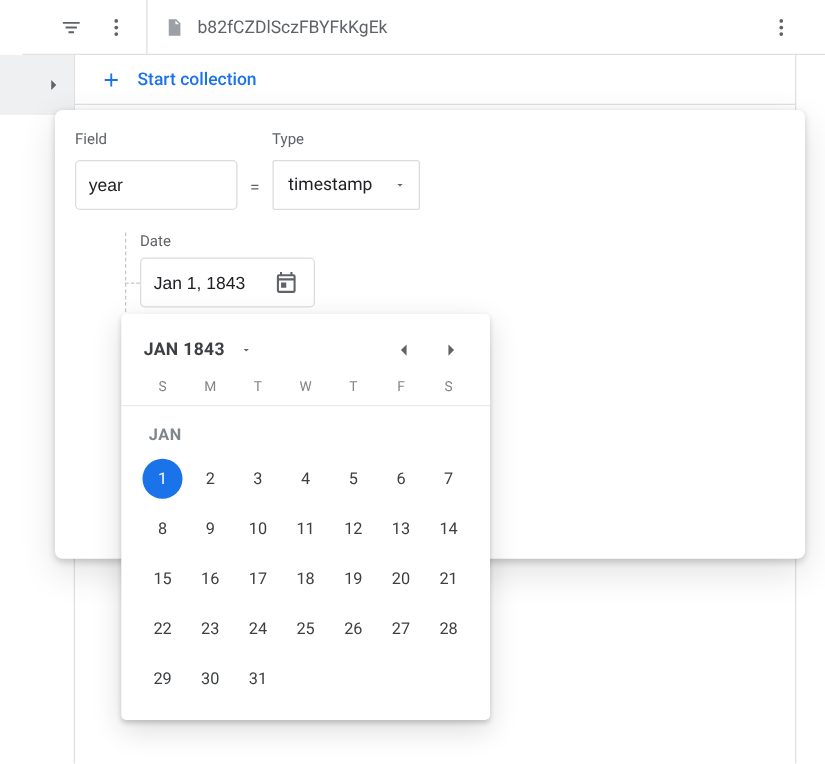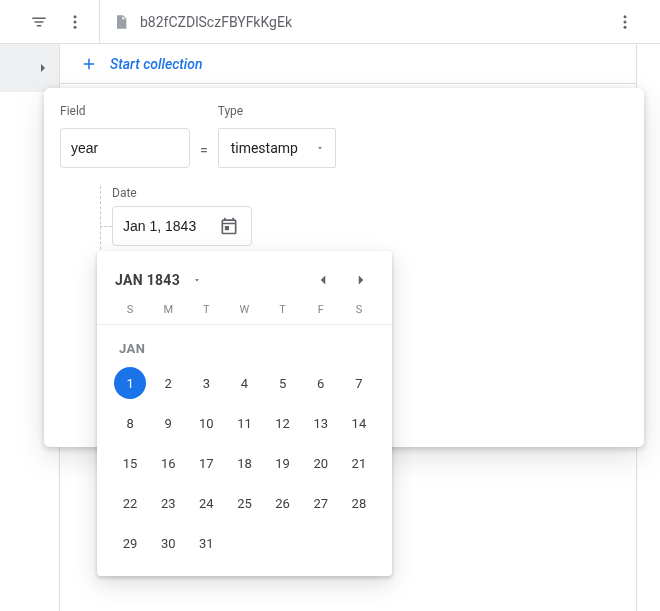--- a/index.html
+++ b/index.html
@@ -13,20 +13,21 @@
     overflow: hidden;
     position: relative;
   }
   
   .topbar {
     height: 44px;
     border-bottom: 1px solid #e0e0e0;
     display: flex;
     align-items: center;
     padding: 0 19px;
+    margin-left: 18px;
   }
   .topbar .left-icons { display: flex; align-items: center; gap: 4px; padding: 0 4px; }
   .icon-btn {
     width: 32px; height: 32px; display: flex; align-items: center; justify-content: center;
     color: #5f6368; border-radius: 50%; cursor: pointer;
   }
   .topbar .divider-v { width:1px; height:44px; background:#e0e0e0; margin:0 0 0 4px; }
   .doc-chip {
     display:flex; align-items:center; gap:10px; padding:0 12px; color:#5f6368;
   }
@@ -46,21 +47,20 @@
   .chev { color:#5f6368; }
   
   .main {
     position:absolute; top:44px; left:60px; right:23px; bottom:0;
     border-right:1px solid #e0e0e0;
   }
   .start-collection {
     height:40px; display:flex; align-items:center; gap:12px;
     padding:0 20px; color:#1a73e8; font-weight:500; cursor:pointer;
     border-bottom:1px solid #e0e0e0;
-    font-style:italic;
   }
   .start-collection .plus { font-size:20px; line-height:1; }
   
   .dialog {
     position:absolute; left:44px; top:88px; width:600px; height:359px;
     background:#fff; border-radius:6px;
     box-shadow: 0 2px 6px rgba(0,0,0,0.18), 0 10px 30px rgba(0,0,0,0.12);
     padding:16px 0 0 0;
   }
   .field-row {

